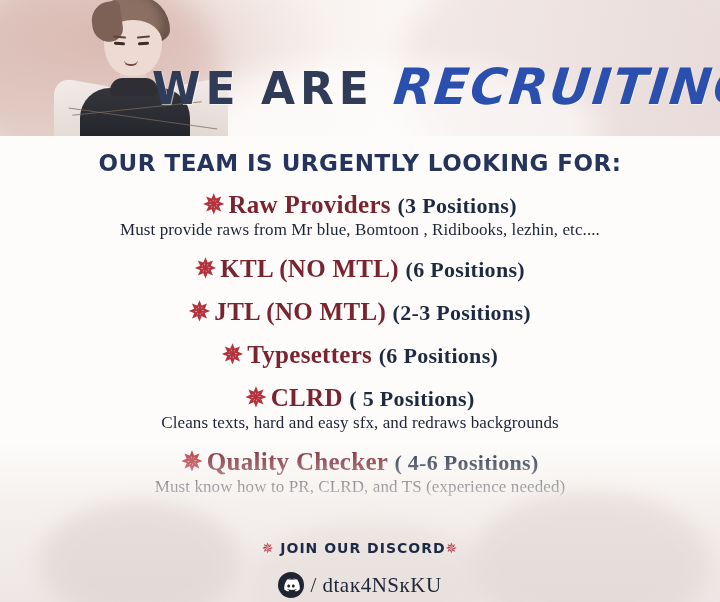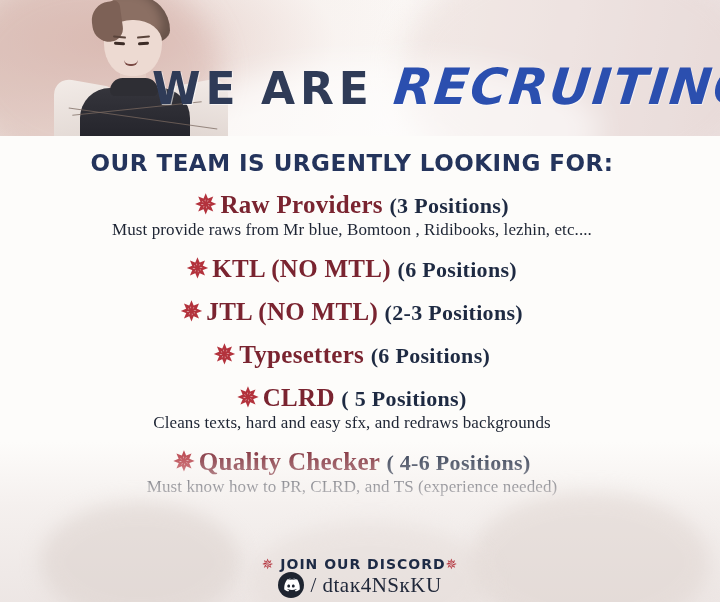--- a/index.html
+++ b/index.html
@@ -180,21 +180,21 @@
     font-size: 50px;
     letter-spacing: 2px;
     color: #2b4faf;
     transform: skewX(-6deg);
     text-shadow: 1px 1px 0 rgba(255,255,255,0.5);
   }
 
   
   .content {
     position: absolute;
-    left: 0; top: 136px;
+    left: 8px; top: 136px;
     width: 704px; height: 406px;
   }
   .subtitle {
     text-align: center;
     margin-top: 14px;
     font-family: "DejaVu Sans", sans-serif;
     font-weight: bold;
     font-size: 23px;
     letter-spacing: 0.5px;
     color: #24345c;
@@ -239,21 +239,21 @@
   }
   .join {
     font-family: "DejaVu Sans", sans-serif;
     font-weight: bold;
     font-size: 14px;
     letter-spacing: 1px;
     color: #1d2a45;
   }
   .join .mark { color: #b3323c; }
   .handle-row {
-    margin-top: 0;
+    margin-top: 16px;
     display: flex;
     align-items: center;
     justify-content: center;
     gap: 6px;
   }
   .discord-icon {
     display: inline-block;
     width: 26px; height: 26px;
     background: #1e2430;
     border-radius: 50%;

